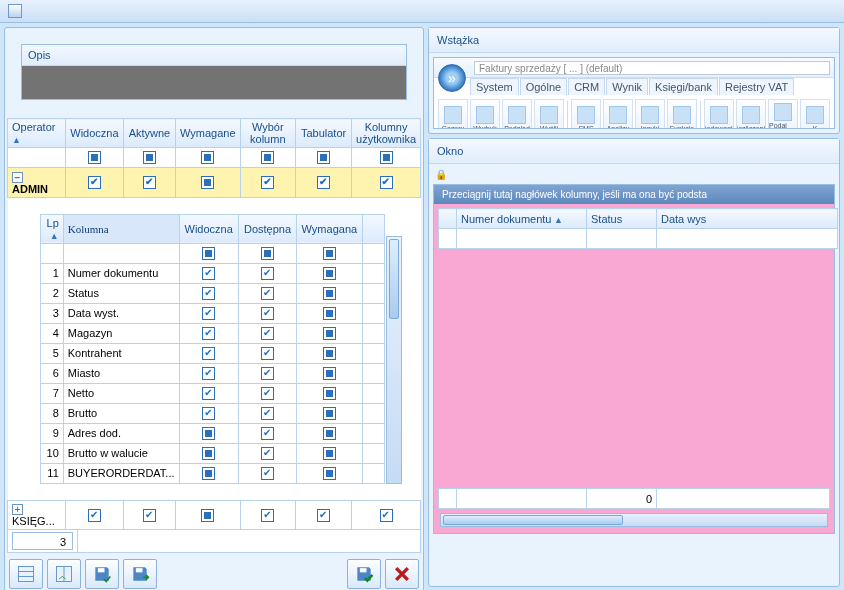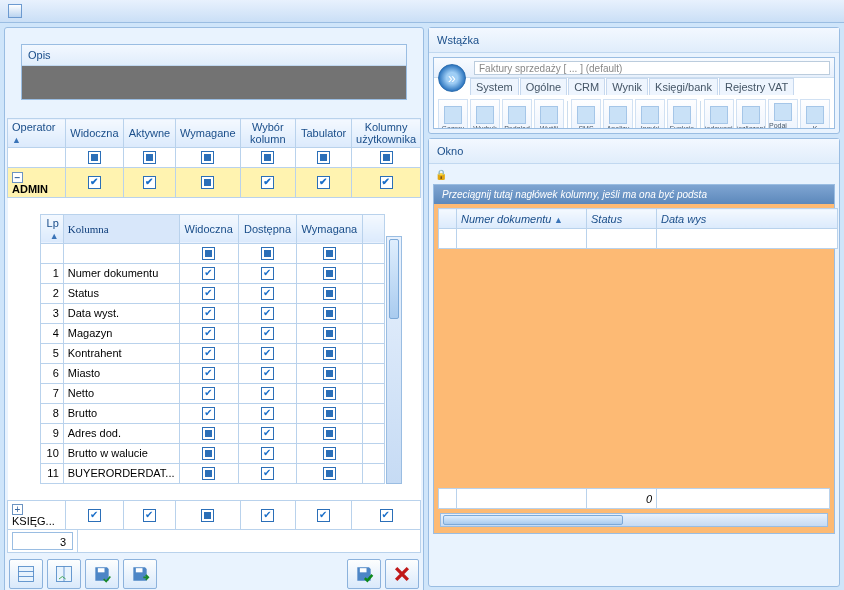--- a/index.html
+++ b/index.html
@@ -359,21 +359,21 @@
             <div class="rbtn"><div class="ico"></div>K</div>
           </div>
       </div>
     </div>
 
     <div class="panel okno">
       <div class="panel-title">Okno</div>
       <div style="padding:4px 4px 0 4px;">
         <span class="lock">🔒</span>
       </div>
-      <div style="margin:4px; border:1px solid #9abde2; background:#fdba74; height:350px; position:relative;font-style:italic;">
+      <div style="margin:4px; border:1px solid #9abde2; background:#f9a8d4; height:350px; position:relative;">
         <div class="preview-grid-hdr">Przeciągnij tutaj nagłówek kolumny, jeśli ma ona być podsta</div>
         <table class="preview-table">
           <tbody>
               <tr>
             <th style="width:18px;"></th>
             <th class="left-col sortasc" style="width:130px;">Numer dokumentu</th>
             <th class="left-col" style="width:70px;">Status</th>
             <th class="left-col">Data wys</th>
           </tr>
           <tr>

